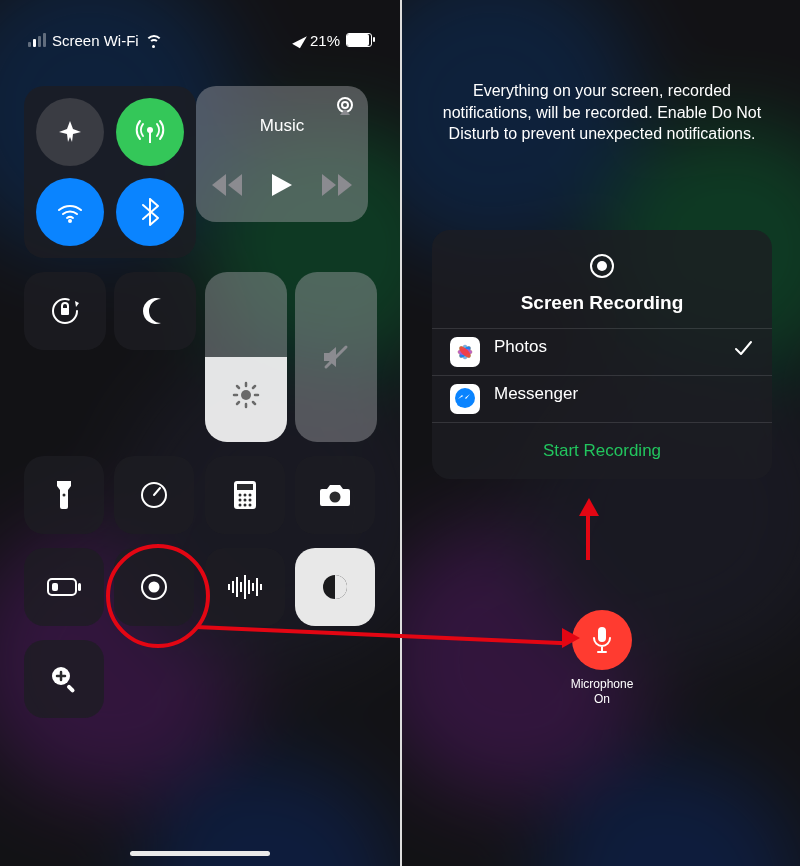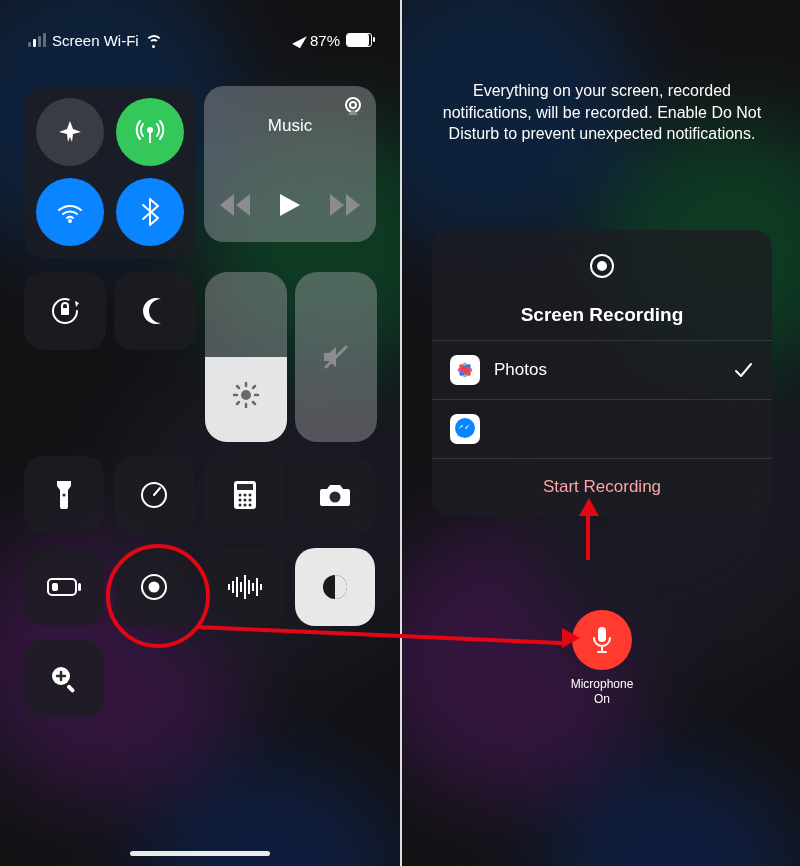--- a/index.html
+++ b/index.html
@@ -36,21 +36,21 @@
 
 .tiles{position:absolute;inset:86px 24px 20px 24px}
 .tile{position:absolute;background:rgba(30,30,34,.78);border-radius:20px}
 .tile-light{background:rgba(160,160,165,.45)}
 .tile-white{background:#e8e8e8}
 .conn{left:0;top:0;width:172px;height:172px;display:grid;grid-template:1fr 1fr/1fr 1fr;padding:12px;gap:12px;box-sizing:border-box}
 .circ{border-radius:50%;display:flex;align-items:center;justify-content:center}
 .c-dim{background:rgba(80,80,85,.6)}
 .c-green{background:#34c759}
 .c-blue{background:#0a84ff}
-.media{left:180px;top:0;width:172px;height:156px;color:#9a9a9e}
+.media{left:172px;top:0;width:172px;height:136px;color:#9a9a9e}
 .airplay{position:absolute;top:10px;right:12px;width:22px;height:22px}
 .mt{position:absolute;top:30px;left:0;right:0;text-align:center;color:#fff;font-size:17px}
 .ctrls{position:absolute;bottom:26px;left:0;right:0;display:flex;justify-content:center;gap:30px;align-items:center}
 .tri{width:0;height:0;border-top:11px solid transparent;border-bottom:11px solid transparent}
 .play{border-left:20px solid #fff}
 .rev{border-right:14px solid #8b8b90}
 .fwd{border-left:14px solid #8b8b90}
 .dbl{display:flex;gap:2px}
 
 .orient{left:0;top:186px;width:82px;height:78px;display:flex;align-items:center;justify-content:center}
@@ -70,28 +70,28 @@
 
 .anno{position:absolute;pointer-events:none}
 .ring{border:4px solid #e30613;border-radius:50%}
 .line{position:absolute;height:4px;background:#e30613;transform-origin:left center}
 .ahead{position:absolute;width:0;height:0}
 
 
 .msg{position:absolute;top:80px;left:40px;right:40px;color:#fff;text-align:center;font-size:16px;line-height:1.35}
 .sheet{position:absolute;top:230px;left:30px;right:30px;background:rgba(30,30,35,.78);border-radius:18px;padding-top:16px}
 .reccirc{display:flex;justify-content:center;padding:6px 0 4px}
-.sheet h2{margin:20px 0 14px;text-align:center;color:#fff;font-size:19px;font-weight:600}
-.row{display:flex;align-items:center;gap:14px;padding:14px 18px;color:#fff;font-size:17px;border-top:1px solid rgba(255,255,255,.12)}
+.sheet h2{margin:8px 0 14px;text-align:center;color:#fff;font-size:19px;font-weight:600}
+.row{display:flex;gap:14px;padding:8px 18px;color:#fff;font-size:17px;border-top:1px solid rgba(255,255,255,.12)}
 .row .flex{flex:1}
 .appic{width:30px;height:30px;border-radius:7px;display:flex;align-items:center;justify-content:center;font-weight:700}
 .photos{background:#fff}
 .photos svg{width:22px;height:22px}
 .msgr{background:#fff}
-.start{text-align:center;padding:18px 0;color:#fca5a5;font-size:17px;border-top:1px solid rgba(255,255,255,.12);border-radius:0 0 18px 18px}
+.start{text-align:center;padding:18px 0;color:#22c55e;font-size:17px;border-top:1px solid rgba(255,255,255,.12);border-radius:0 0 18px 18px}
 
 .micbtn{position:absolute;left:50%;transform:translateX(-50%);top:610px;width:60px;height:60px;border-radius:50%;background:#ff3b30;display:flex;align-items:center;justify-content:center}
 .miclbl{position:absolute;left:0;right:0;top:676px;text-align:center;color:#fff;font-size:13px}
 .miclbl span{display:block;font-size:12px;margin-top:1px}
 
 
 svg{overflow:visible}
 .wstroke{stroke:#fff;fill:none;stroke-width:2;stroke-linecap:round;stroke-linejoin:round}
 .gfill{fill:#8b8b90}
 .wfill{fill:#fff}
@@ -119,21 +119,21 @@
             <span></span>
             <span></span>
           </span>
         <span>Screen Wi-Fi</span>
         <span class="wifi-ic">
             <span class="wifi-dot"></span>
           </span>
       </div>
       <div class="sr">
         <span class="locarrow"></span>
-        <span>87%</span>
+        <span>21%</span>
         <span class="batt">
             <i></i>
           </span>
       </div>
     </div>
 
     <div class="tiles">
 
       <div class="tile conn">
         <div class="circ c-dim">
@@ -352,20 +352,21 @@
       </div>
 
       <div class="row">
         <div class="appic msgr">
           <svg width="26" height="26">
               <circle cx="13" cy="12" r="10" fill="#0a84ff"></circle>
               <path d="M7 20l2-4" stroke="#0a84ff" stroke-width="4"></path>
               <path d="M6 13l4-4 3 3 5-4-4 5-3-3z" fill="#fff"></path>
             </svg>
         </div>
+        <span class="flex">Messenger</span>
       </div>
 
       <div class="start">Start Recording</div>
     </div>
 
     <div class="micbtn">
       <svg width="24" height="30">
         <rect x="8" y="2" width="8" height="15" rx="4" class="wfill"></rect>
         <path class="wstroke" stroke-width="2" d="M4 13a8 8 0 0016 0M12 21v6M8 27h8"></path>
       </svg>

